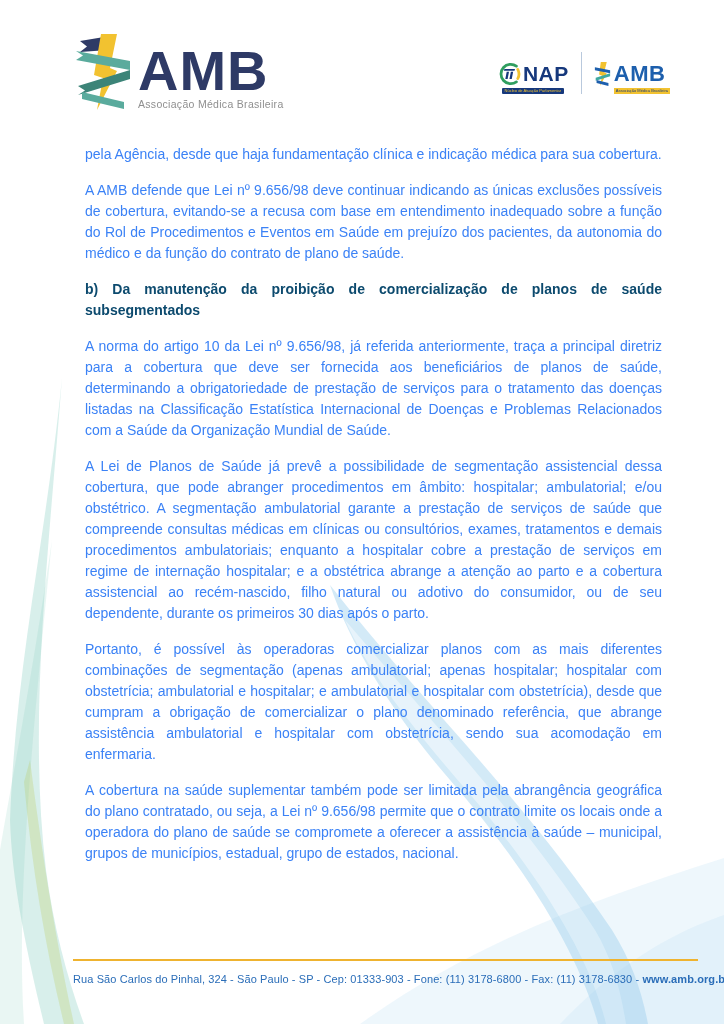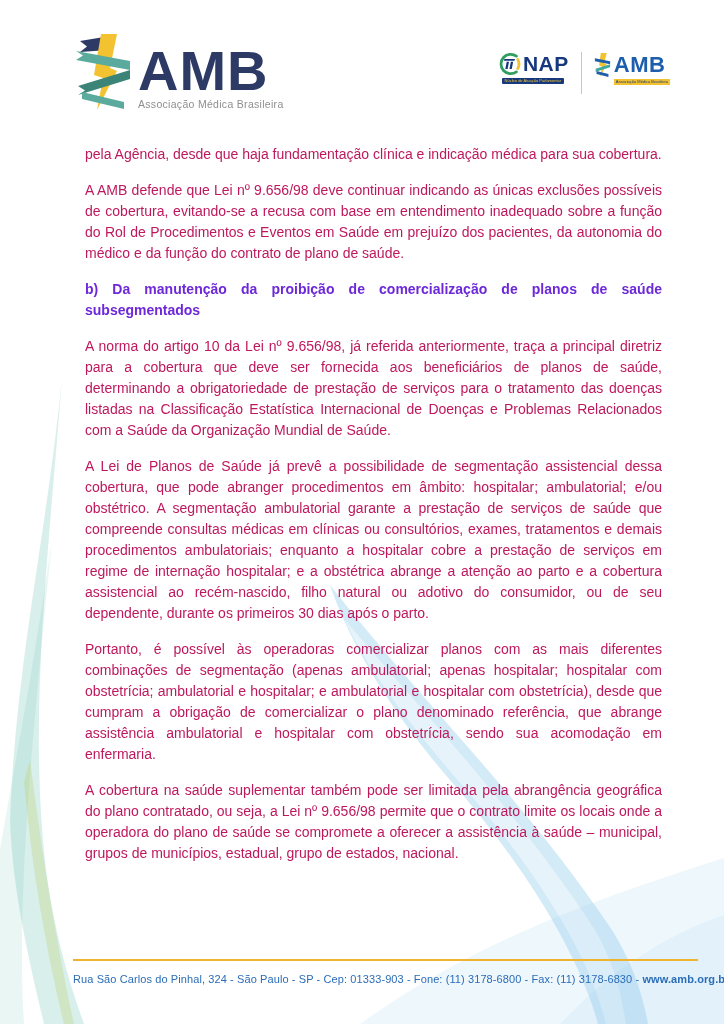--- a/index.html
+++ b/index.html
@@ -13,21 +13,21 @@
   
   .watermark{position:absolute;inset:0;z-index:0;pointer-events:none;}
   
   .header{position:absolute;top:0;left:0;right:0;height:145px;z-index:2;}
   .logo-main{position:absolute;left:74px;top:34px;display:flex;align-items:flex-end;gap:6px;}
   .logo-main-acronym{
     font-size:56px;font-weight:800;letter-spacing:1px;line-height:0.82;
     color:#2e3a66;
   }
   .logo-main-subtitle{font-size:10.5px;color:#8f8f8f;letter-spacing:0.3px;margin-top:4px;}
-  .logo-right{position:absolute;top:52px;right:54px;display:flex;align-items:flex-start;gap:12px;}
+  .logo-right{position:absolute;top:52px;right:54px;display:flex;align-items:flex-end;gap:12px;}
   .logo-nap{display:flex;flex-direction:column;align-items:center;}
   .nap-row{display:flex;align-items:center;gap:2px;}
   .nap-acronym{font-size:21px;font-weight:800;color:#16387c;letter-spacing:0.5px;}
   .nap-banner{
     margin-top:2px;background:#16387c;color:#f2c230;
     font-size:4px;line-height:6px;padding:0 3px;border-radius:1px;white-space:nowrap;
   }
   .logo-divider{width:1px;height:42px;background:#b9c9dd;}
   .logo-amb-small{display:flex;flex-direction:column;align-items:flex-start;}
   .amb-row{display:flex;align-items:center;gap:3px;}
@@ -35,25 +35,25 @@
   .amb-small-subtitle{
     margin-left:20px;margin-top:1px;background:#f2c230;color:#16387c;
     font-size:4px;line-height:6px;padding:0 2px;white-space:nowrap;
   }
   
   .content{
     position:absolute;left:85px;right:62px;top:144px;z-index:1;
   }
   .content p{
     margin:0 0 15px 0;
-    font-size:14px;line-height:21px;color:#be185d;
+    font-size:14px;line-height:21px;color:#3b82f6;
     text-align:justify;
   }
   .content p.heading{
-    font-weight:700;color:#6d28d9;
+    font-weight:700;color:#0c4a6e;
   }
   
   .footer{position:absolute;left:73px;width:625px;top:959px;z-index:2;}
   .footer-rule{border-top:2px solid #efb32f;}
   .footer-text{
     margin-top:12px;text-align:center;
     font-size:11px;color:#2a6db8;letter-spacing:0.1px;white-space:nowrap;
   }
   .footer-text strong{font-weight:700;}
 </style>

